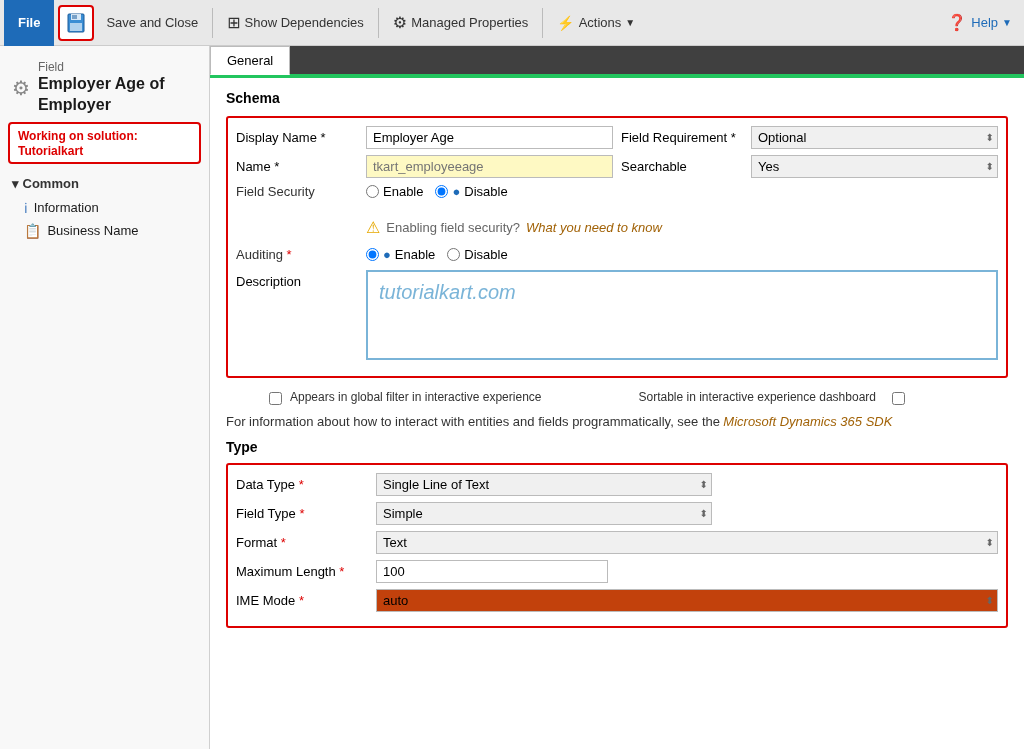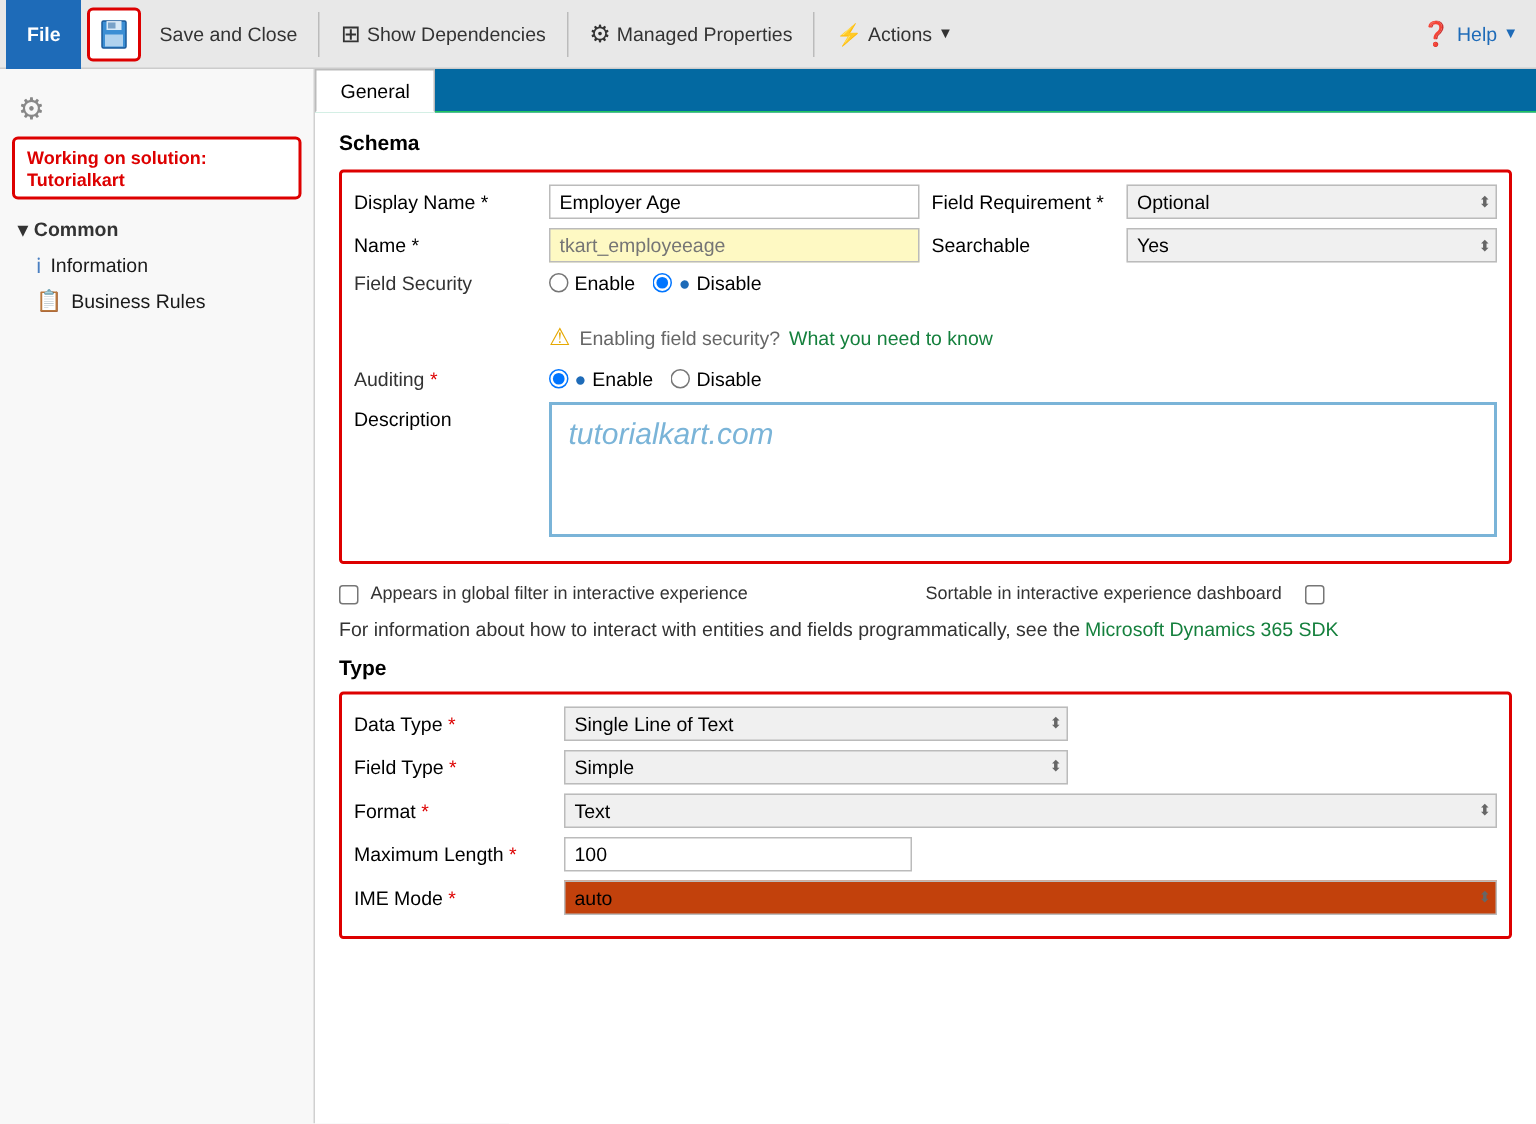--- a/index.html
+++ b/index.html
@@ -19,21 +19,21 @@
 
     
     .sidebar { width: 210px; background: #f8f8f8; border-right: 1px solid #d0d0d0; padding: 8px 0; }
     .sidebar-header { padding: 6px 12px 2px 12px; }
     .sidebar-field-label { color: #666; font-size: 12px; }
     .sidebar-field-title { font-size: 16px; font-weight: bold; color: #1a1a1a; line-height: 1.3; }
     .sidebar-nav-item { display: flex; align-items: center; gap: 6px; padding: 3px 12px 3px 24px; cursor: pointer; color: #1a1a1a; }
 
     
     .content-area { flex: 1; overflow-y: auto; background: #fff; padding: 0; }
-    .tab-bar { display: flex; border-bottom: 1px solid #22c55e; background: #0369a1; }
+    .tab-bar { display: flex; border-bottom: 4px solid #22c55e; background: #404040; }
     .tab { padding: 6px 16px; cursor: pointer; border: 1px solid transparent; margin-bottom: -1px; background: #d0d8e4; border-color: #bbb #bbb #fff #bbb; font-size: 13px; }
     .tab.active { background: #fff; border-bottom-color: #fff; }
 
     .form-content { padding: 12px 16px; }
     .section-title { font-weight: bold; font-size: 14px; margin-bottom: 10px; }
 
     
     .schema-section { border: 2px solid #d00; border-radius: 3px; padding: 8px; margin-bottom: 12px; }
 
     .form-row { display: flex; align-items: center; margin-bottom: 6px; }
@@ -48,29 +48,29 @@
     .form-row-two { display: grid; grid-template-columns: 1fr 1fr; gap: 8px; margin-bottom: 6px; }
     .form-cell { display: flex; align-items: center; }
     .form-cell-label { width: 130px; min-width: 130px; }
     .form-cell-content { flex: 1; }
 
     
     .radio-group { display: flex; align-items: center; gap: 12px; }
     .radio-item { display: flex; align-items: center; gap: 4px; cursor: pointer; }
     .warning-row { display: flex; align-items: center; gap: 6px; padding: 4px 0 4px 130px; margin-bottom: 6px; color: #666; font-size: 12px; }
     .warning-icon { color: #e6a800; font-size: 16px; }
-    .link-text { color: #15803d; text-decoration: none; cursor: pointer; }
+    .link-text { color: #a16207; text-decoration: none; cursor: pointer; font-style: italic; }
 
     
     .desc-row { display: flex; align-items: flex-start; margin-bottom: 8px; }
     .desc-label { width: 130px; min-width: 130px; padding-top: 4px; }
     .desc-textarea { flex: 1; border: 2px solid #7ab4d8; padding: 4px 6px; height: 90px; resize: none; font-size: 18px; color: #7ab4d8; font-style: italic; line-height: 1.6; }
 
     
-    .checkbox-section { display: grid; grid-template-columns: 1fr 1fr; gap: 0; margin-bottom: 8px; }
+    .checkbox-section { display: grid; grid-template-columns: 1fr 1fr; gap: 0; margin-bottom: 8px; margin-left: 43px; }
     .checkbox-cell { display: flex; align-items: flex-start; gap: 8px; }
     .checkbox-cell-label { font-size: 12px; color: #333; line-height: 1.3; }
     .checkbox-cell input[type=checkbox] { margin-top: 2px; }
 
     
     .info-text { font-size: 12px; color: #333; margin-bottom: 10px; }
 
     
     .type-section-title { font-weight: bold; font-size: 14px; margin-bottom: 8px; }
     .type-section { border: 2px solid #d00; border-radius: 3px; padding: 8px; }
@@ -133,39 +133,43 @@
     <span style="font-size:10px;">▼</span>
   </div>
 </div>
 
 <div class="main-container">
 
   <div class="sidebar">
     <div class="sidebar-header">
       <div style="display:flex; align-items:center; gap:8px; margin-bottom:4px;">
         <span style="font-size:20px; color:#888;">⚙</span>
+        <div>
+          <div class="sidebar-field-label">Field</div>
+          <div class="sidebar-field-title">Employer Age of Employer</div>
+        </div>
       </div>
     </div>
 
     <div style="margin: 0 8px 8px 8px; border: 2px solid #d00; border-radius:4px; padding: 4px 8px; background:#fff;">
       <span style="color:#d00; font-weight:bold; font-size:12px;">Working on solution: Tutorialkart</span>
     </div>
 
     <div style="display:flex; align-items:center; padding: 4px 12px; font-weight:bold; color:#333;">
       <span style="margin-right:4px;">▾</span>
       <span>Common</span>
     </div>
 
     <div class="sidebar-nav-item">
       <span style="color:#4a7fc1; font-size:14px;">ℹ</span>
       <span>Information</span>
     </div>
     <div class="sidebar-nav-item">
       <span style="color:#4a7fc1; font-size:14px;">📋</span>
-      <span>Business Rules</span>
+      <span>Business Name</span>
     </div>
   </div>
 
   <div class="content-area">
 
     <div class="tab-bar">
       <div class="tab active">General</div>
     </div>
 
     <div class="form-content">

